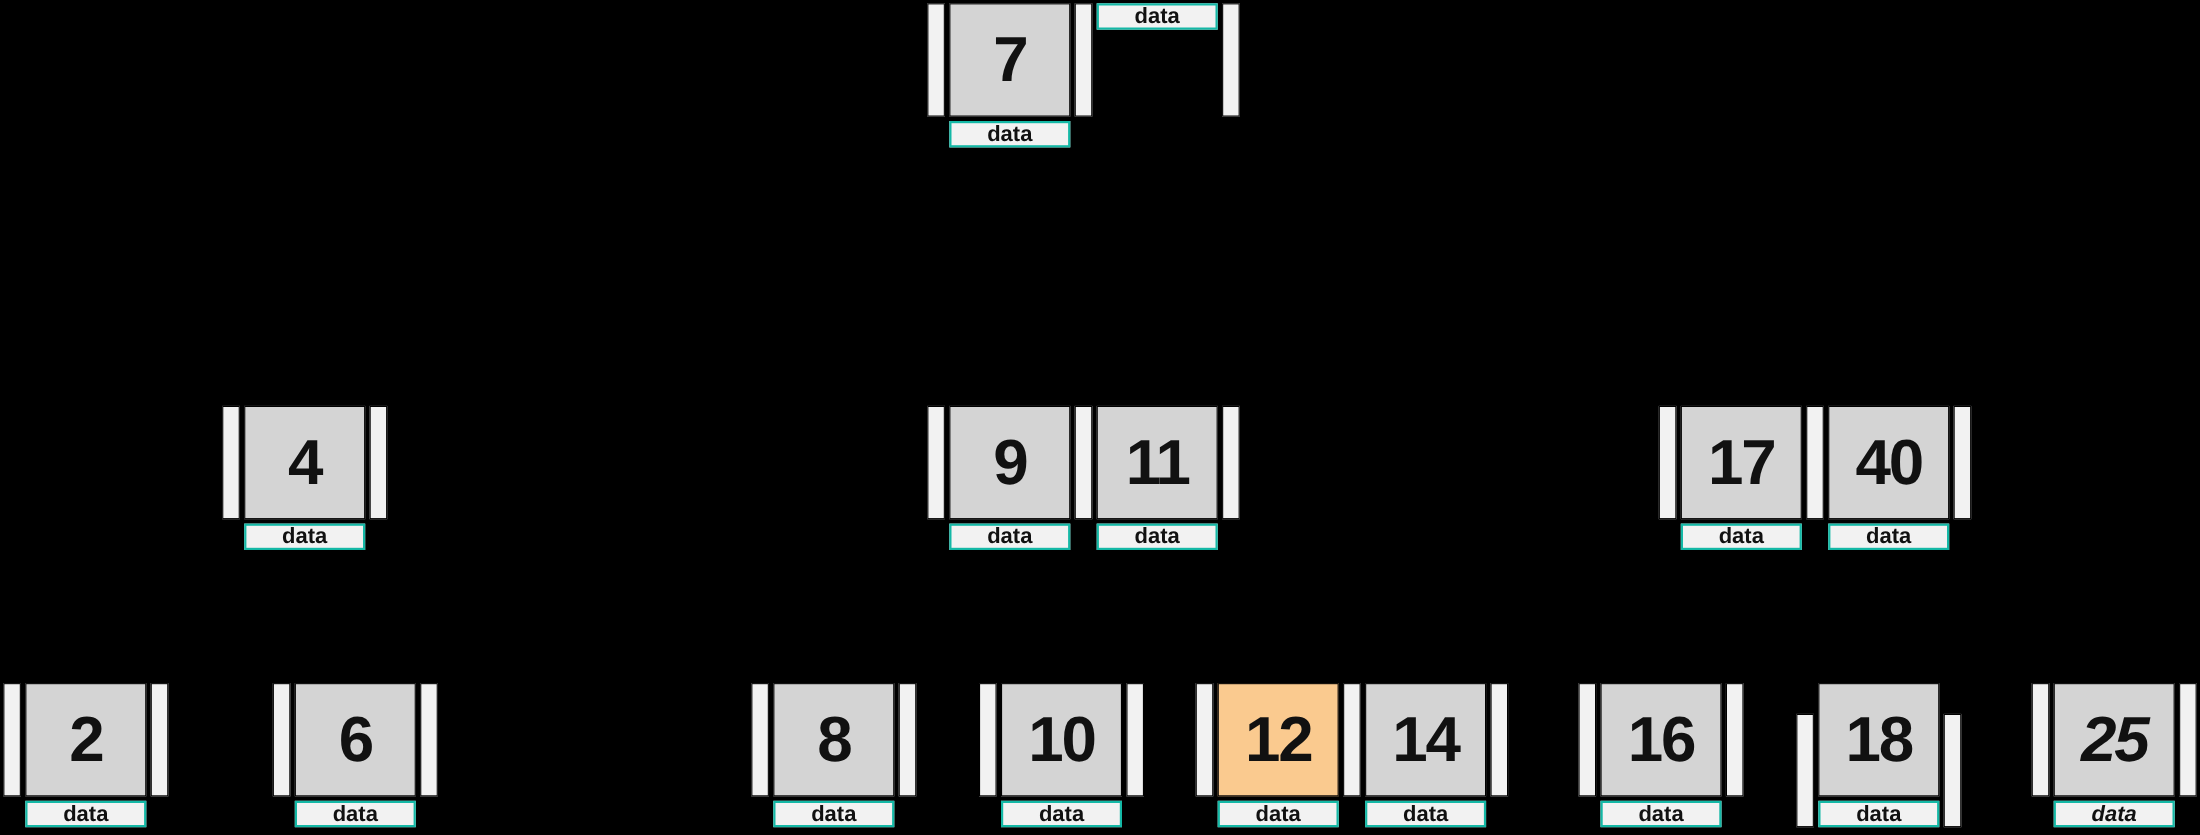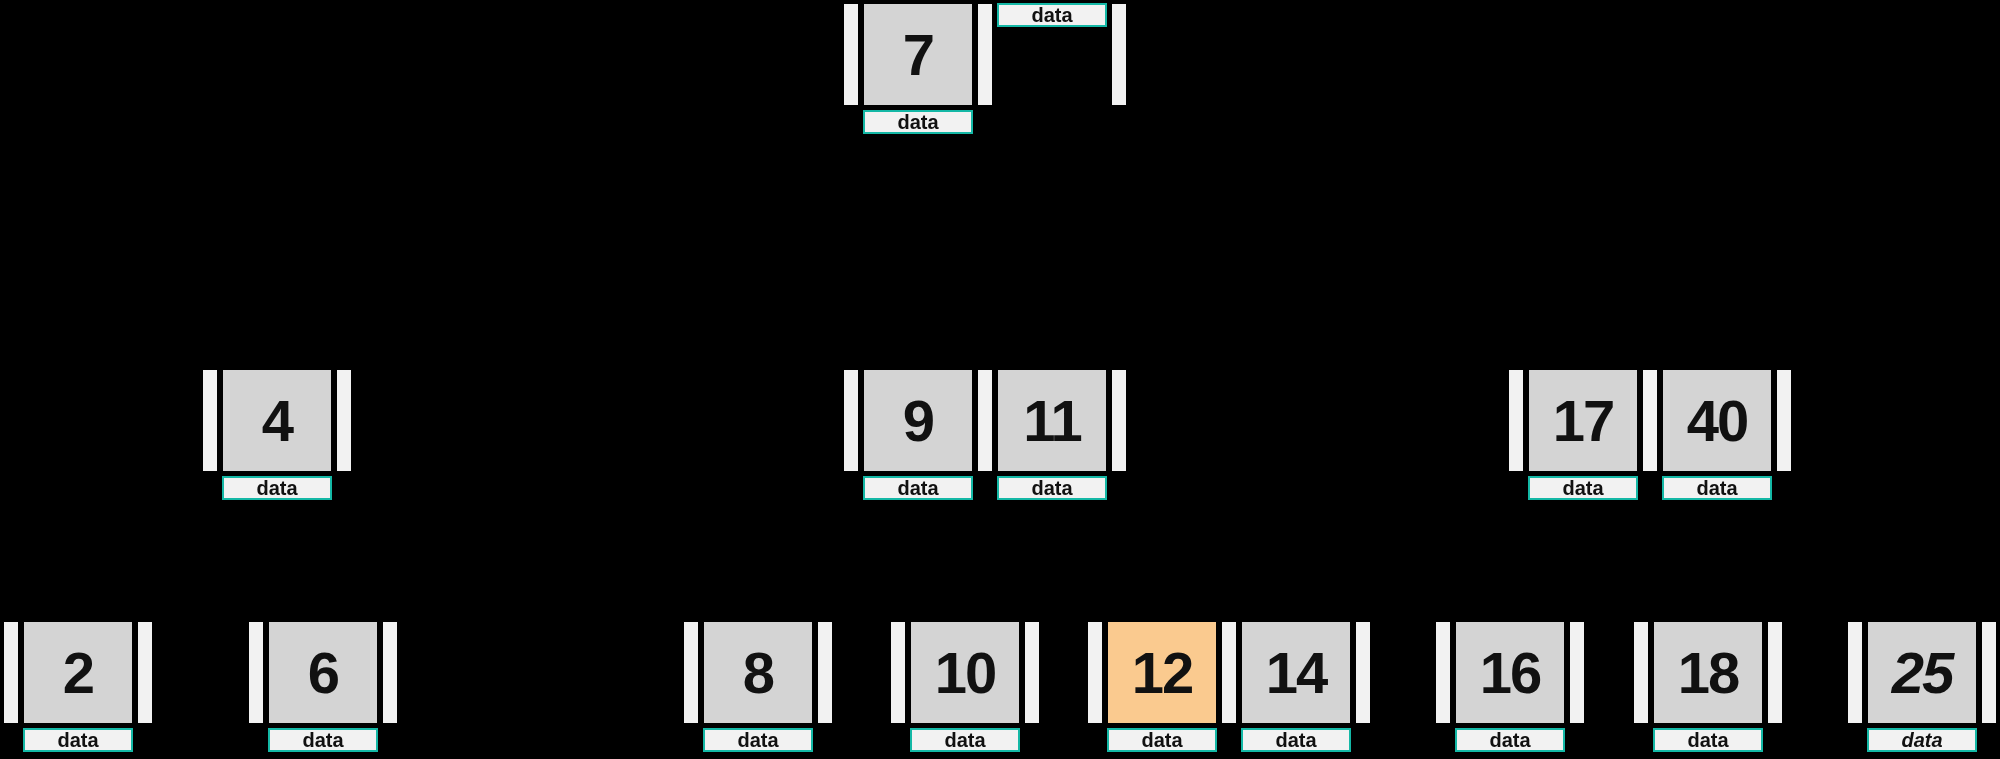--- a/index.html
+++ b/index.html
@@ -163,21 +163,21 @@
       <div class="ptr"></div>
     </div>
     <div class="node" style="left: 1435px; top: 621px;">
       <div class="ptr"></div>
       <div class="keycol">
         <div class="keybox">16</div>
         <div class="databox">data</div>
       </div>
       <div class="ptr"></div>
     </div>
-    <div class="node" style="left: 1633px; top: 621px;">
+    <div class="node" style="left: 1633px; top: 621px; align-items: flex-end;">
       <div class="ptr"></div>
       <div class="keycol">
         <div class="keybox">18</div>
         <div class="databox">data</div>
       </div>
       <div class="ptr"></div>
     </div>
     <div class="node" style="left: 1847px; top: 621px; font-style: italic;">
       <div class="ptr"></div>
       <div class="keycol">

